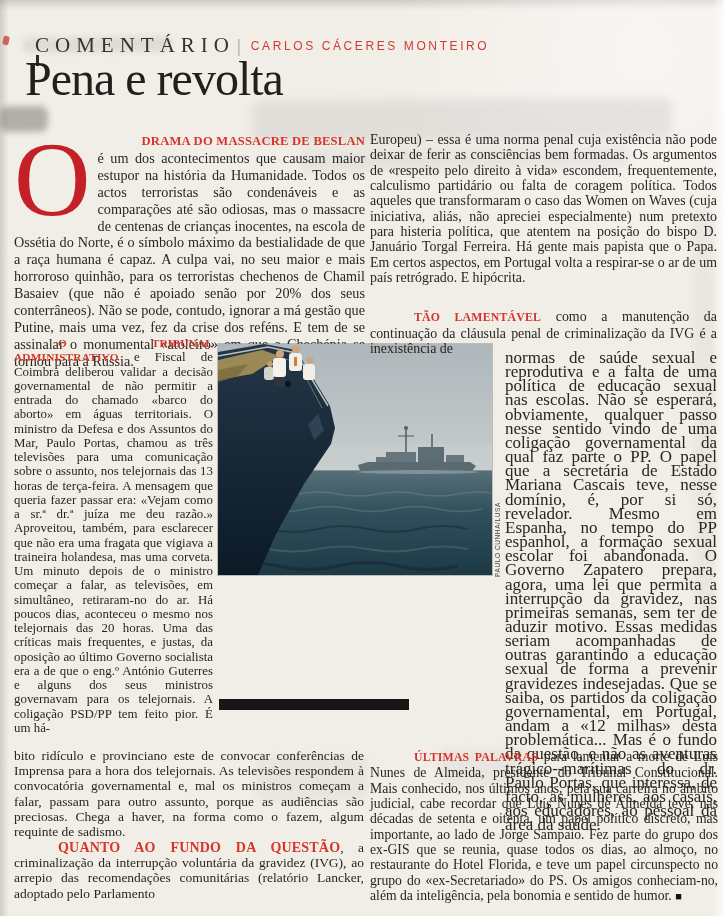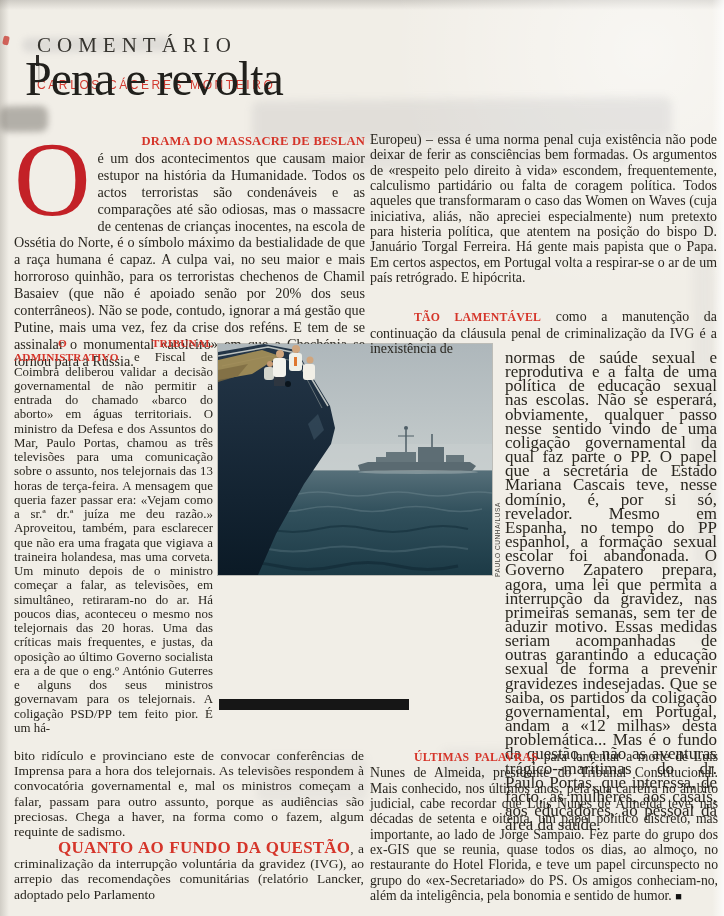--- a/index.html
+++ b/index.html
@@ -20,21 +20,21 @@
     filter:blur(4px); transform:rotate(-.6deg); }
   .b1 { left:252px; top:99px;  width:420px; height:42px; opacity:.14; }
   .b2 { left:300px; top:148px; width:330px; height:22px; opacity:.10; }
   .b3 { left:22px;  top:37px;  width:150px; height:15px; opacity:.17; filter:blur(3px); }
   .b4 { left:0px;   top:106px; width:48px;  height:26px; opacity:.38; background:#4f4b44; filter:blur(3px); }
   .b5 { left:694px; top:210px; width:22px;  height:430px; opacity:.07; }
   .b6 { left:256px; top:756px; width:112px; height:46px; opacity:.08; }
   .b7 { left:440px; top:748px; width:90px;  height:40px; opacity:.07; }
 
   
-  .masthead { position:absolute; left:35px; top:33px; display:flex; align-items:baseline;flex-direction:column; }
+  .masthead { position:absolute; left:35px; top:33px; display:flex; align-items:baseline; }
   .section-label { font-size:21px; letter-spacing:6px; color:#36342f; }
   .header-divider { color:#a5a29a; font-size:19px; margin:0 10px 0 2px; }
   .author { font-family:"Liberation Sans", sans-serif; font-weight:400; font-size:12px;
     letter-spacing:2.6px; color:#d23a30; position:relative; top:-2px; }
   .tick { position:absolute; left:36px; top:55px; width:3px; height:11px; background:#2e2c28; }
   .red-mark { position:absolute; left:3px; top:36px; width:6px; height:9px;
     background:#c8352c; border-radius:2px; opacity:.75; transform:rotate(12deg); }
 
   .headline { position:absolute; left:25px; top:51px; margin:0; font-weight:400;
     font-size:48px; letter-spacing:-1px; color:#21201c; }
@@ -43,21 +43,21 @@
   .block { position:absolute; text-align:justify; }
   .lead { font-family:Liberation Serif, serif; font-weight:700;
     color:#d5352a; letter-spacing:.2px;padding-left:44px; }
   .region-a { left:14px; top:132px; width:351px; font-size:14.2px; line-height:16.9px; }
   .region-a .lead { font-size:12.6px; }
   .dropcap { float:left; font-size:106px; line-height:84px; color:#c32127; margin:6px 7px 0 0; }
   .col-left { left:14px; top:336px; width:199px; font-size:12.9px; line-height:14.25px; }
   .col-left .lead { font-size:11.3px; }
   .left-wide { left:14px; top:748px; width:350px; font-size:13.5px; line-height:15.2px; }
   .quanto { left:14px; top:840px; width:350px; font-size:13.5px; line-height:15.2px; }
-  .quanto .lead { font-size:17px; }
+  .quanto .lead { font-size:14px; }
   .right-top { left:370px; top:132px; width:347px; font-size:13.9px; line-height:15.35px; }
   .right-top .p2 { display:block; margin-top:24px; }
   .right-top .lead { font-size:11.8px; }
   .right-narrow { left:505px; top:351px; width:212px; font-size:17px; line-height:14.15px;font-family:Liberation Serif, serif; }
   .right-bottom { left:370px; top:749px; width:348px; font-size:13.7px; line-height:15.35px; }
   .right-bottom .lead { font-size:11.8px; }
   .endmark { color:#111; font-size:11px; }
 
   
   .photo { position:absolute; left:218px; top:344px; width:274px; height:231px;

